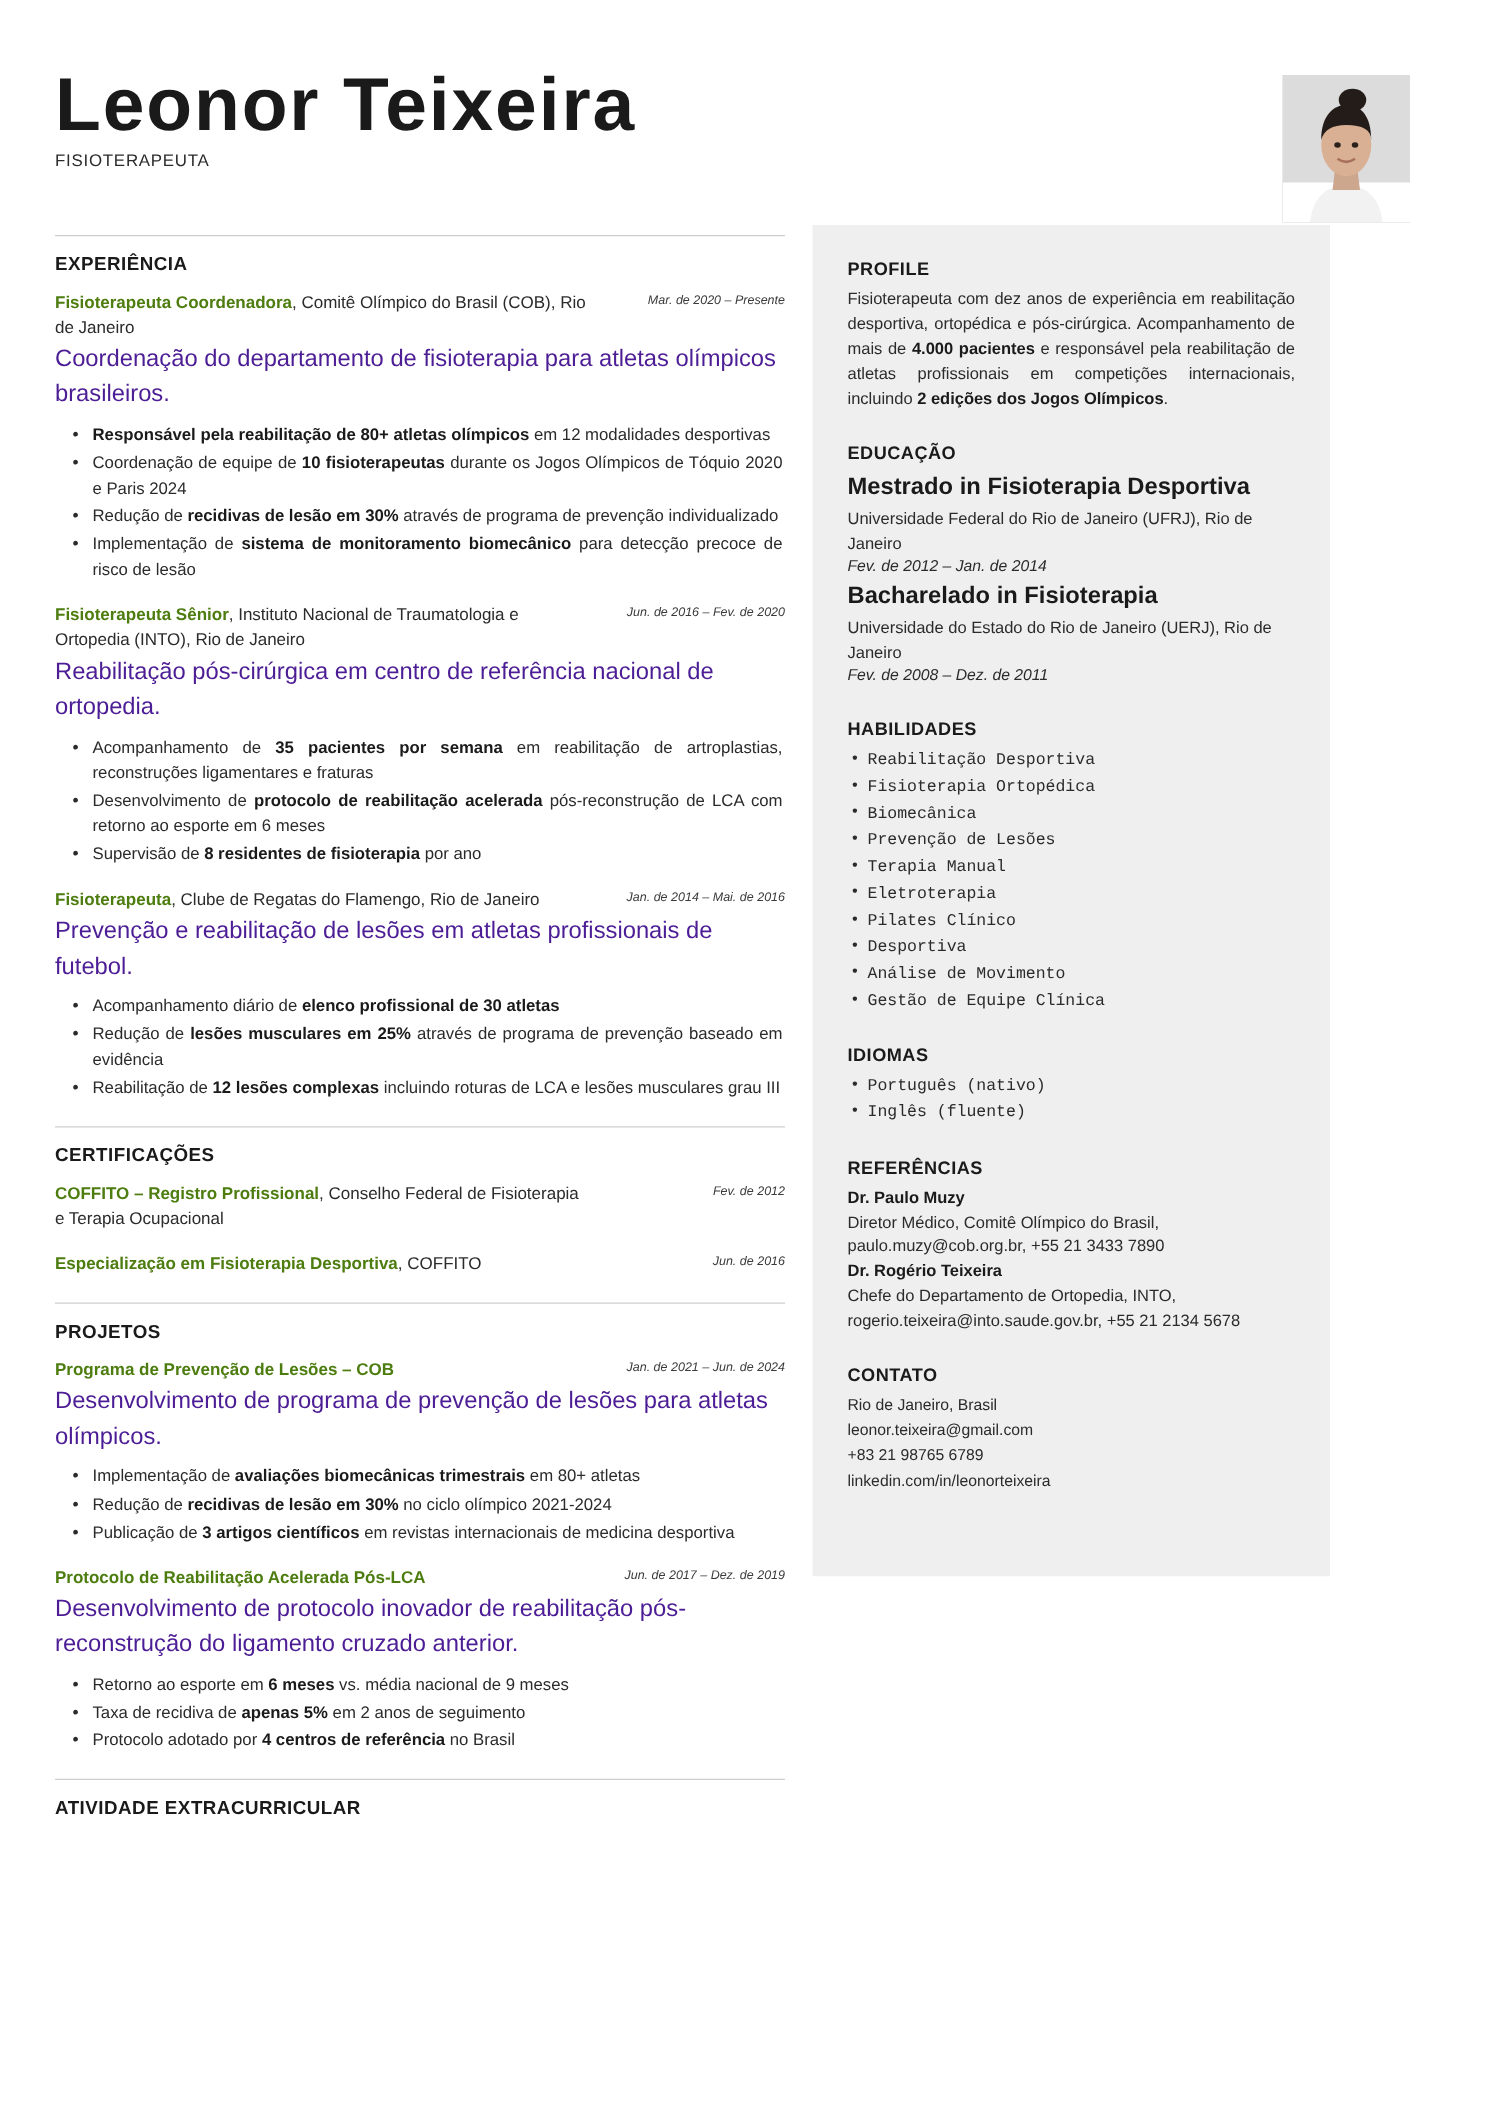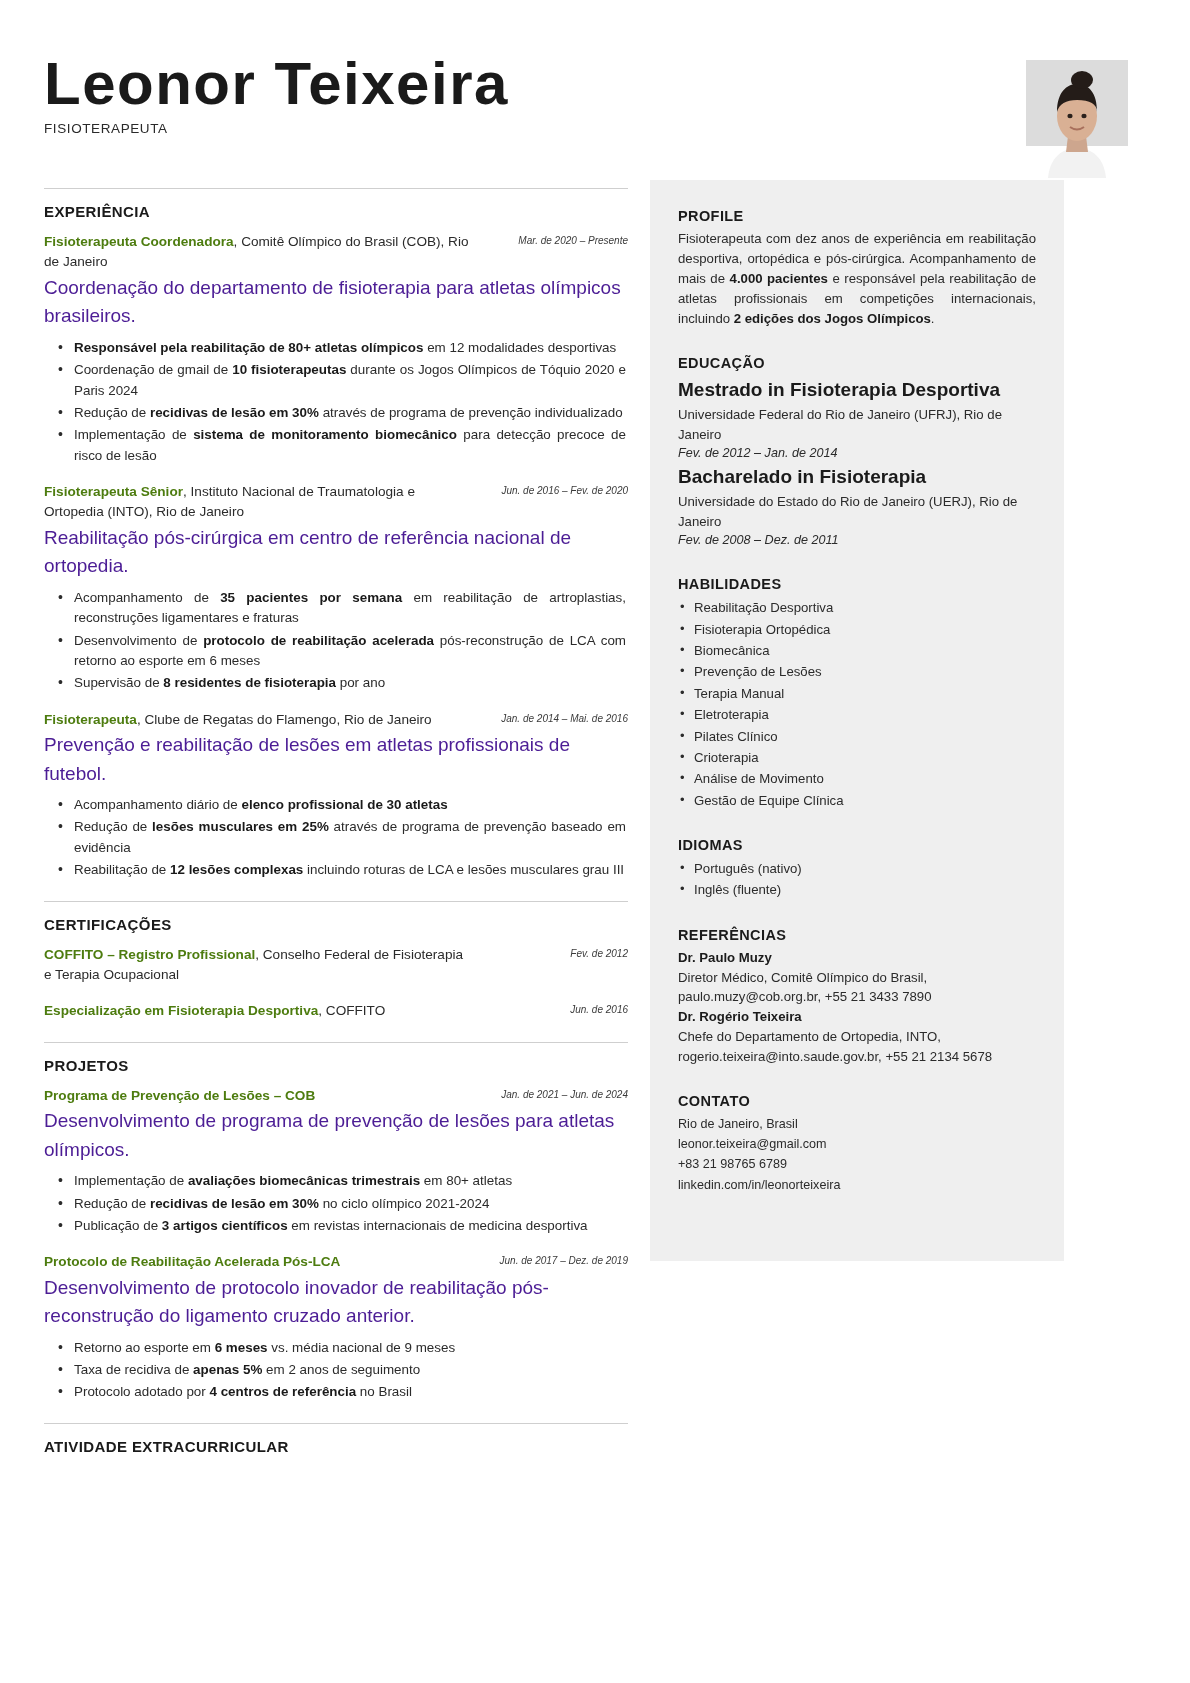--- a/index.html
+++ b/index.html
@@ -167,21 +167,21 @@
     font-size: 13.2px;
     color: #2b2b2b;
     line-height: 1.5;
   }
   .edu-date {
     font-size: 12.6px;
     font-style: italic;
     color: #2b2b2b;
     line-height: 1.5;
   }
-  ul.side-list { list-style: none; margin: 0; padding: 0; }
+  ul.side-list { list-style: none; margin: 0; padding: 0; font-family: Liberation Mono, monospace; }
   ul.side-list li {
     position: relative;
     padding-left: 16px;
     font-size: 13.2px;
     line-height: 1.62;
     color: #2b2b2b;
   }
   ul.side-list li::before {
     content: "•";
     position: absolute;
@@ -239,21 +239,21 @@
         <div class="sec-title">EXPERIÊNCIA</div>
 
         <div class="entry">
           <div class="entry-head">
             <div class="entry-title"><b>Fisioterapeuta Coordenadora</b><span>, Comitê Olímpico do Brasil (COB), Rio de Janeiro</span></div>
             <div class="entry-date">Mar. de 2020 – Presente</div>
           </div>
           <div class="entry-desc">Coordenação do departamento de fisioterapia para atletas olímpicos brasileiros.</div>
           <ul class="bullets">
             <li><span></span><b>Responsável pela reabilitação de 80+ atletas olímpicos</b><span> em 12 modalidades desportivas</span></li>
-            <li><span>Coordenação de gmail de </span><b>10 fisioterapeutas</b><span> durante os Jogos Olímpicos de Tóquio 2020 e Paris 2024</span></li>
+            <li><span>Coordenação de equipe de </span><b>10 fisioterapeutas</b><span> durante os Jogos Olímpicos de Tóquio 2020 e Paris 2024</span></li>
             <li><span>Redução de </span><b>recidivas de lesão em 30%</b><span> através de programa de prevenção individualizado</span></li>
             <li><span>Implementação de </span><b>sistema de monitoramento biomecânico</b><span> para detecção precoce de risco de lesão</span></li>
           </ul>
         </div>
 
         <div class="entry">
           <div class="entry-head">
             <div class="entry-title"><b>Fisioterapeuta Sênior</b><span>, Instituto Nacional de Traumatologia e Ortopedia (INTO), Rio de Janeiro</span></div>
             <div class="entry-date">Jun. de 2016 – Fev. de 2020</div>
           </div>
@@ -360,21 +360,21 @@
       <div class="side-sec">
         <div class="side-title">HABILIDADES</div>
         <ul class="side-list">
           <li>Reabilitação Desportiva</li>
           <li>Fisioterapia Ortopédica</li>
           <li>Biomecânica</li>
           <li>Prevenção de Lesões</li>
           <li>Terapia Manual</li>
           <li>Eletroterapia</li>
           <li>Pilates Clínico</li>
-          <li>Crioterapia</li>
+          <li>Desportiva</li>
           <li>Análise de Movimento</li>
           <li>Gestão de Equipe Clínica</li>
         </ul>
       </div>
 
       <div class="side-sec">
         <div class="side-title">IDIOMAS</div>
         <ul class="side-list">
           <li>Português (nativo)</li>
           <li>Inglês (fluente)</li>

